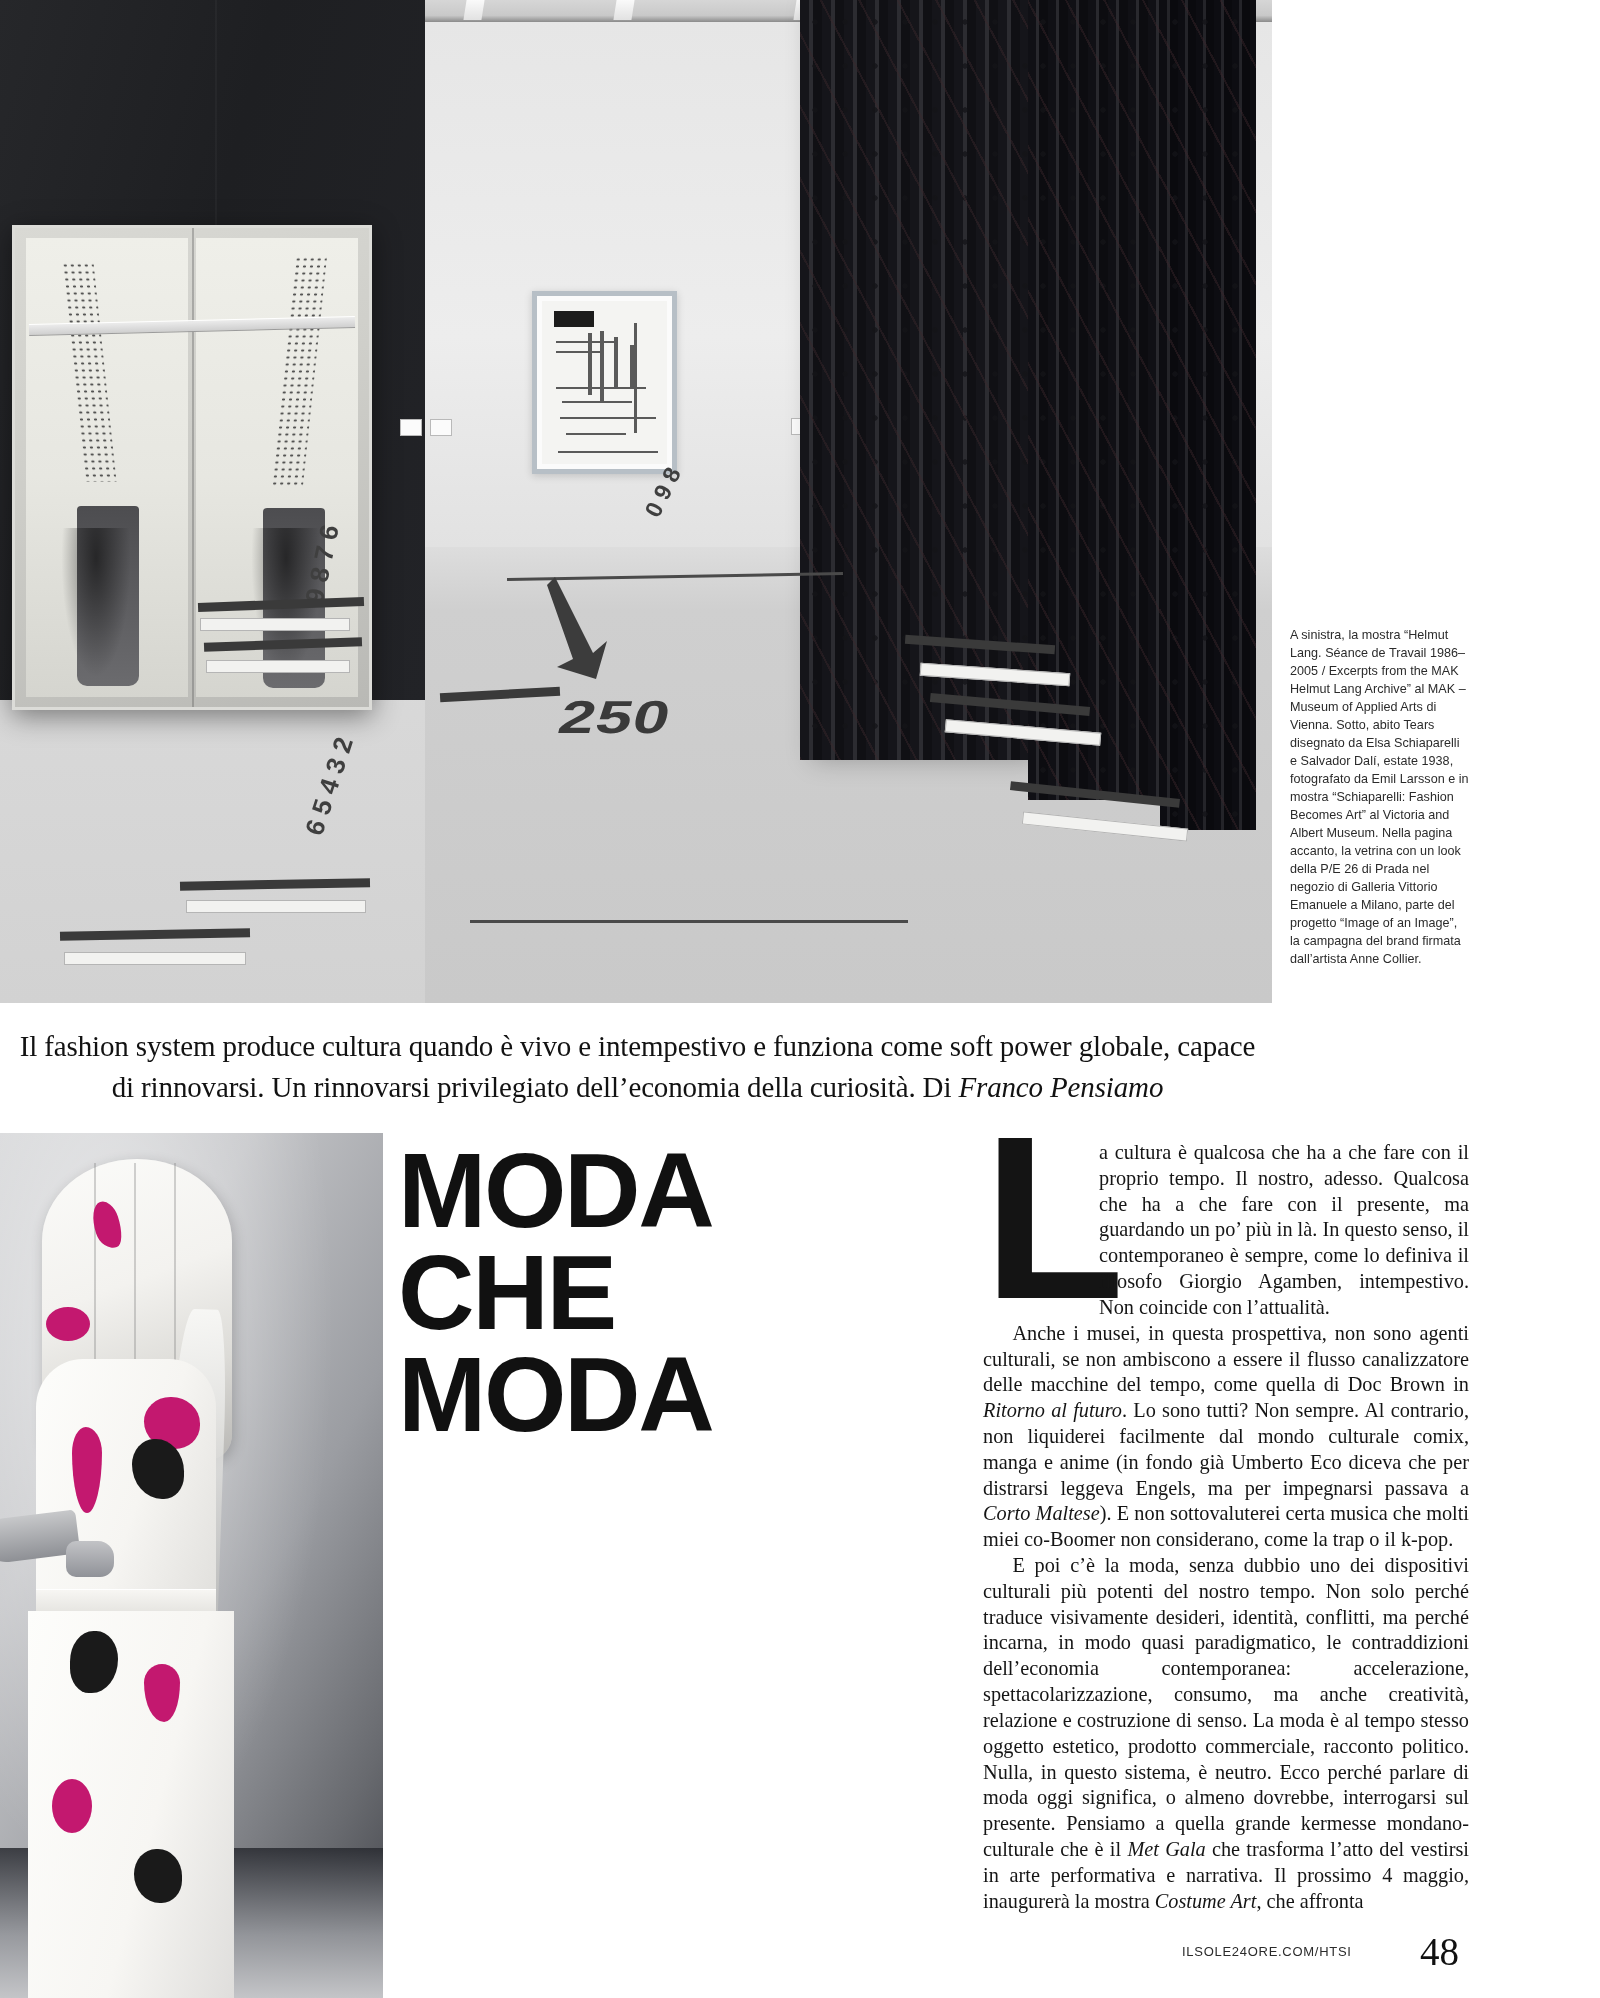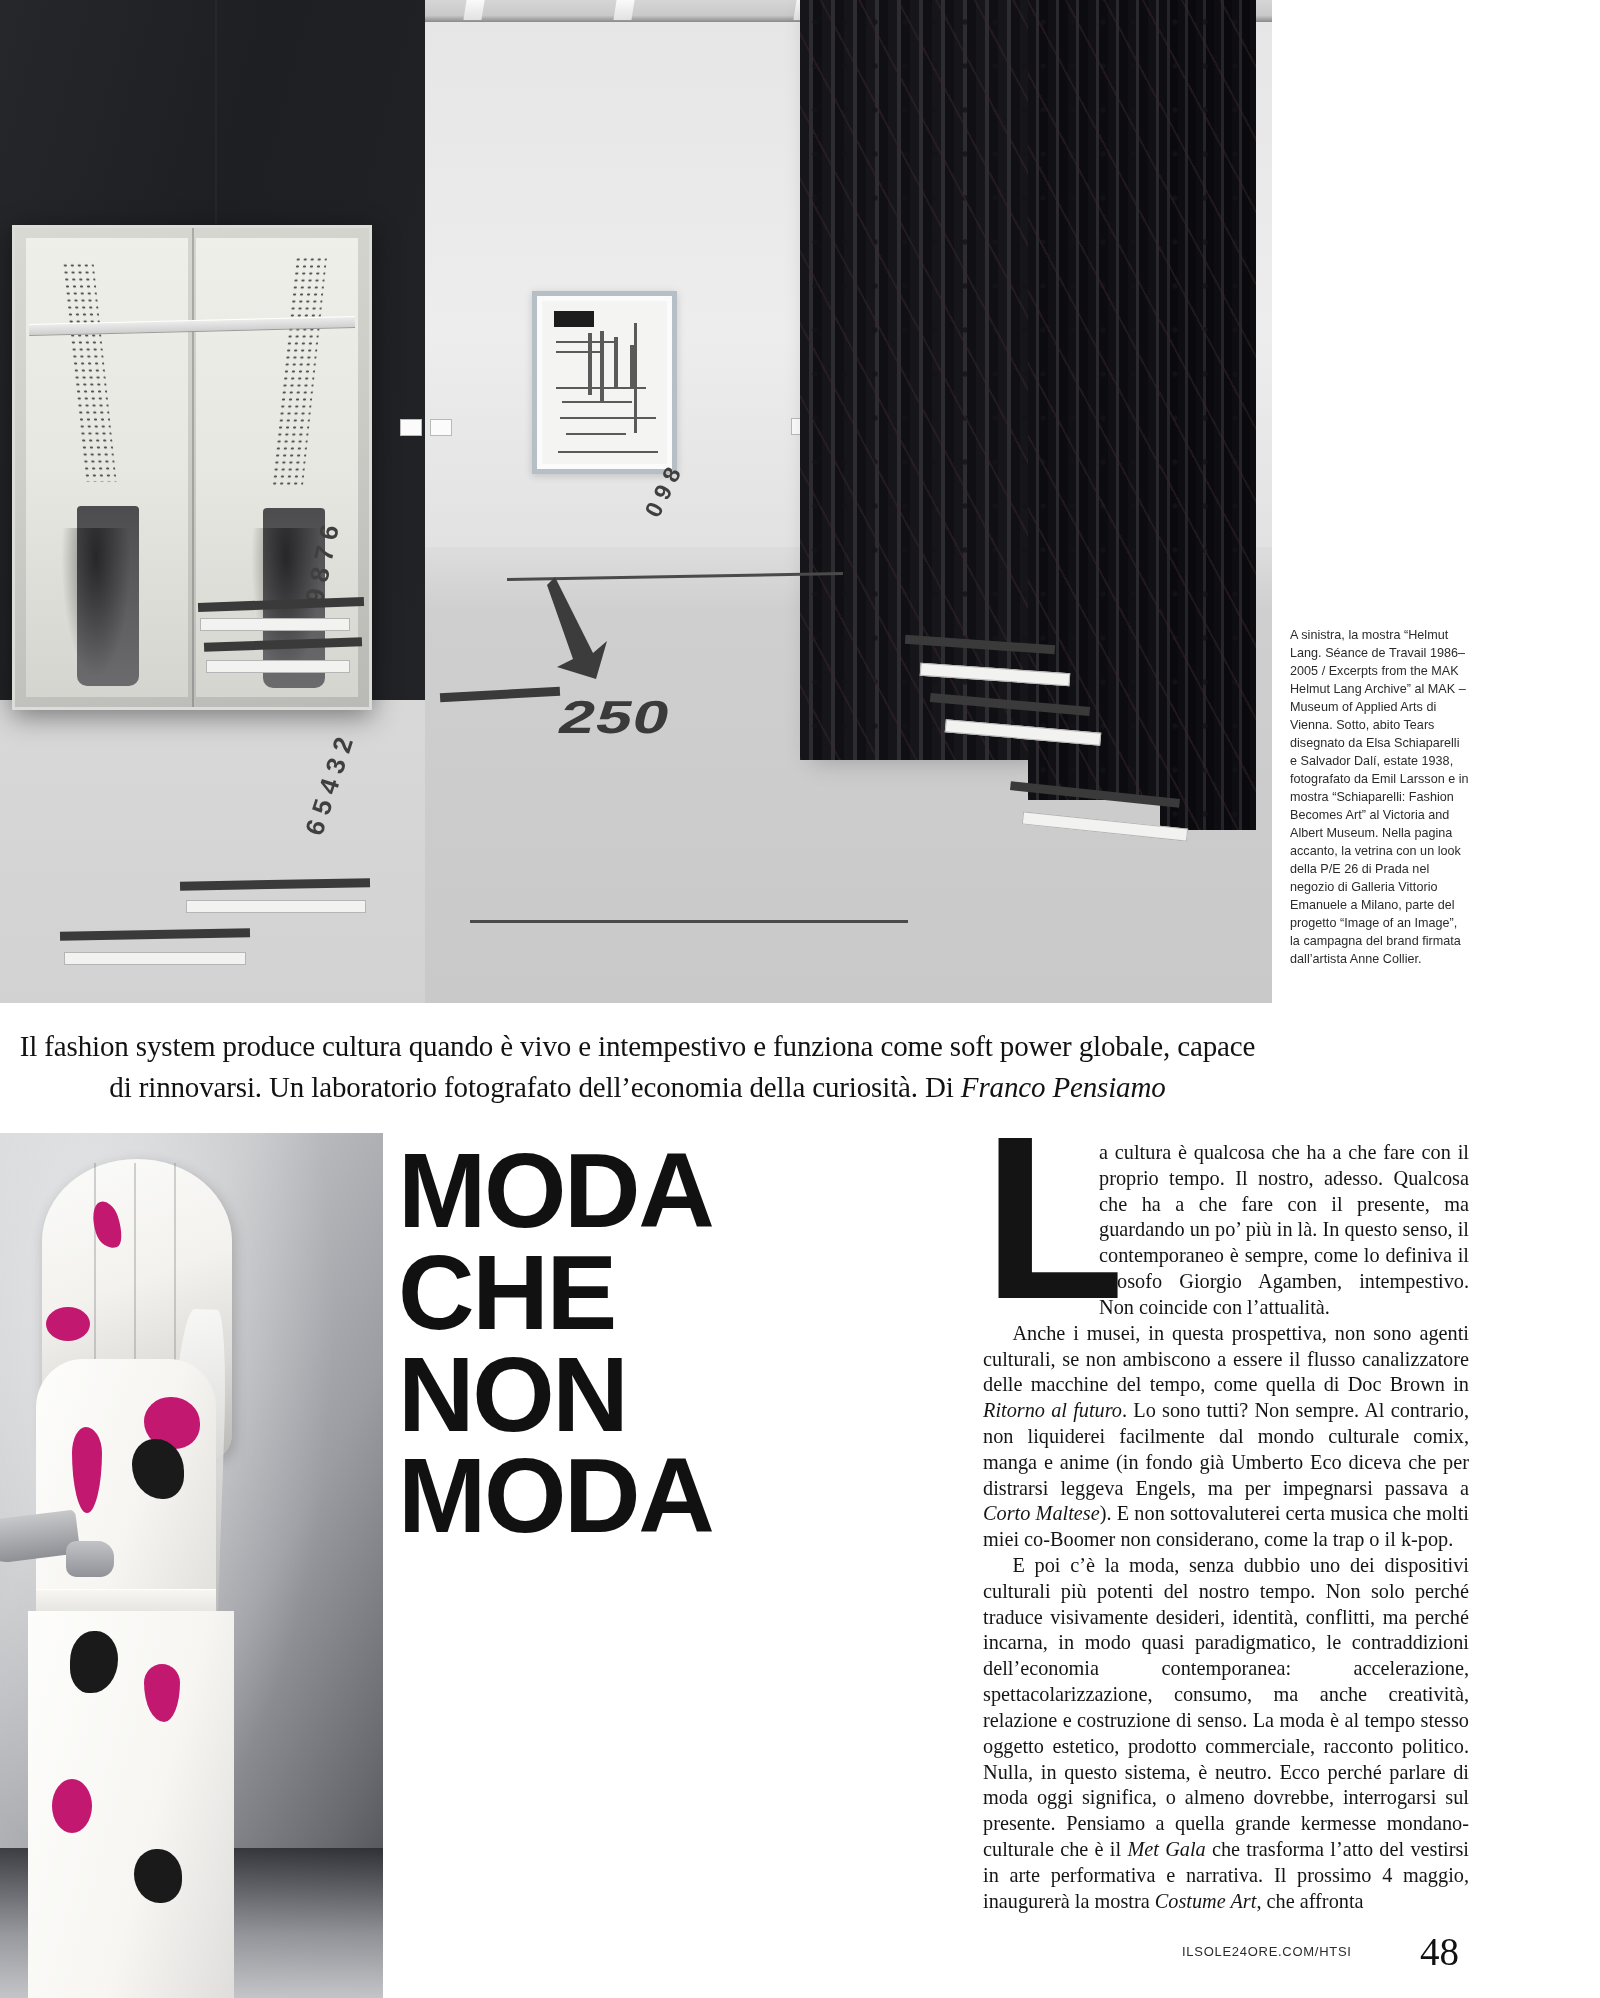--- a/index.html
+++ b/index.html
@@ -384,21 +384,21 @@
     <div class="label-strip" style="left:64px; top:952px; width:182px;"></div>
     <div class="label-bar" style="left:1010px; top:790px; width:170px; transform:rotate(6deg)"></div>
     <div class="label-strip" style="left:1022px; top:820px; width:166px; transform:rotate(6deg)"></div>
   </div>
 
   <div class="caption">A sinistra, la mostra “Helmut Lang. Séance de Travail 1986–2005 / Excerpts from the MAK Helmut Lang Archive” al MAK – Museum of Applied Arts di Vienna. Sotto, abito Tears disegnato da Elsa Schiaparelli e Salvador Dalí, estate 1938, fotografato da Emil Larsson e in mostra “Schiaparelli: Fashion Becomes Art” al Victoria and Albert Museum. Nella pagina accanto, la vetrina con un look della P/E 26 di Prada nel negozio di Galleria Vittorio Emanuele a Milano, parte del progetto “Image of an Image”, la campagna del brand firmata dall’artista Anne Collier.</div>
 
   <div class="standfirst">
     <p>
       <span>Il fashion system produce cultura quando è vivo e intempestivo e funziona come soft power globale, capace</span><br>
-      <span>di rinnovarsi. Un laboratorio fotografato dell’economia della curiosità. Di </span><em>Franco Pensiamo</em>
+      <span>di rinnovarsi. Un rinnovarsi privilegiato dell’economia della curiosità. Di </span><em>Franco Pensiamo</em>
     </p>
   </div>
 
   <div class="lower-photo">
     <div class="studio-bg"></div>
     <div class="floor-strip"></div>
     <div class="mannequin">
       <div class="head"></div>
       <div class="veil">
         <div class="veil-fold" style="left:52px;"></div>
@@ -419,21 +419,20 @@
       <div class="motif m6"></div>
       <div class="motif-dk d1"></div>
       <div class="motif-dk d2"></div>
       <div class="motif-dk d3"></div>
     </div>
   </div>
 
   <h1 class="headline">
     <span>MODA</span>
     <span>CHE</span>
-    <span>NON</span>
     <span>MODA</span>
   </h1>
 
   <div class="body-col">
     <span class="dropcap">L</span>
     <p>a cultura è qualcosa che ha a che fare con il proprio tempo. Il nostro, adesso. Qualcosa che ha a che fare con il presente, ma guardando un po’ più in là. In questo senso, il contemporaneo è sempre, come lo definiva il filosofo Giorgio Agamben, intempestivo. Non coincide con l’attualità.</p>
     <p><span>Anche i musei, in questa prospettiva, non sono agenti culturali, se non ambiscono a essere il flusso canalizzatore delle macchine del tempo, come quella di Doc Brown in </span><em>Ritorno al futuro</em><span>. Lo sono tutti? Non sempre. Al contrario, non liquiderei facilmente dal mondo culturale comix, manga e anime (in fondo già Umberto Eco diceva che per distrarsi leggeva Engels, ma per impegnarsi passava a </span><em>Corto Maltese</em><span>). E non sottovaluterei certa musica che molti miei co-Boomer non considerano, come la trap o il k-pop.</span></p>
     <p><span>E poi c’è la moda, senza dubbio uno dei dispositivi culturali più potenti del nostro tempo. Non solo perché traduce visivamente desideri, identità, conflitti, ma perché incarna, in modo quasi paradigmatico, le contraddizioni dell’economia contemporanea: accelerazione, spettacolarizzazione, consumo, ma anche creatività, relazione e costruzione di senso. La moda è al tempo stesso oggetto estetico, prodotto commerciale, racconto politico. Nulla, in questo sistema, è neutro. Ecco perché parlare di moda oggi significa, o almeno dovrebbe, interrogarsi sul presente. Pensiamo a quella grande kermesse mondano-culturale che è il </span><em>Met Gala</em><span> che trasforma l’atto del vestirsi in arte performativa e narrativa. Il prossimo 4 maggio, inaugurerà la mostra </span><em>Costume Art</em><span>, che affronta</span></p>
   </div>
 

